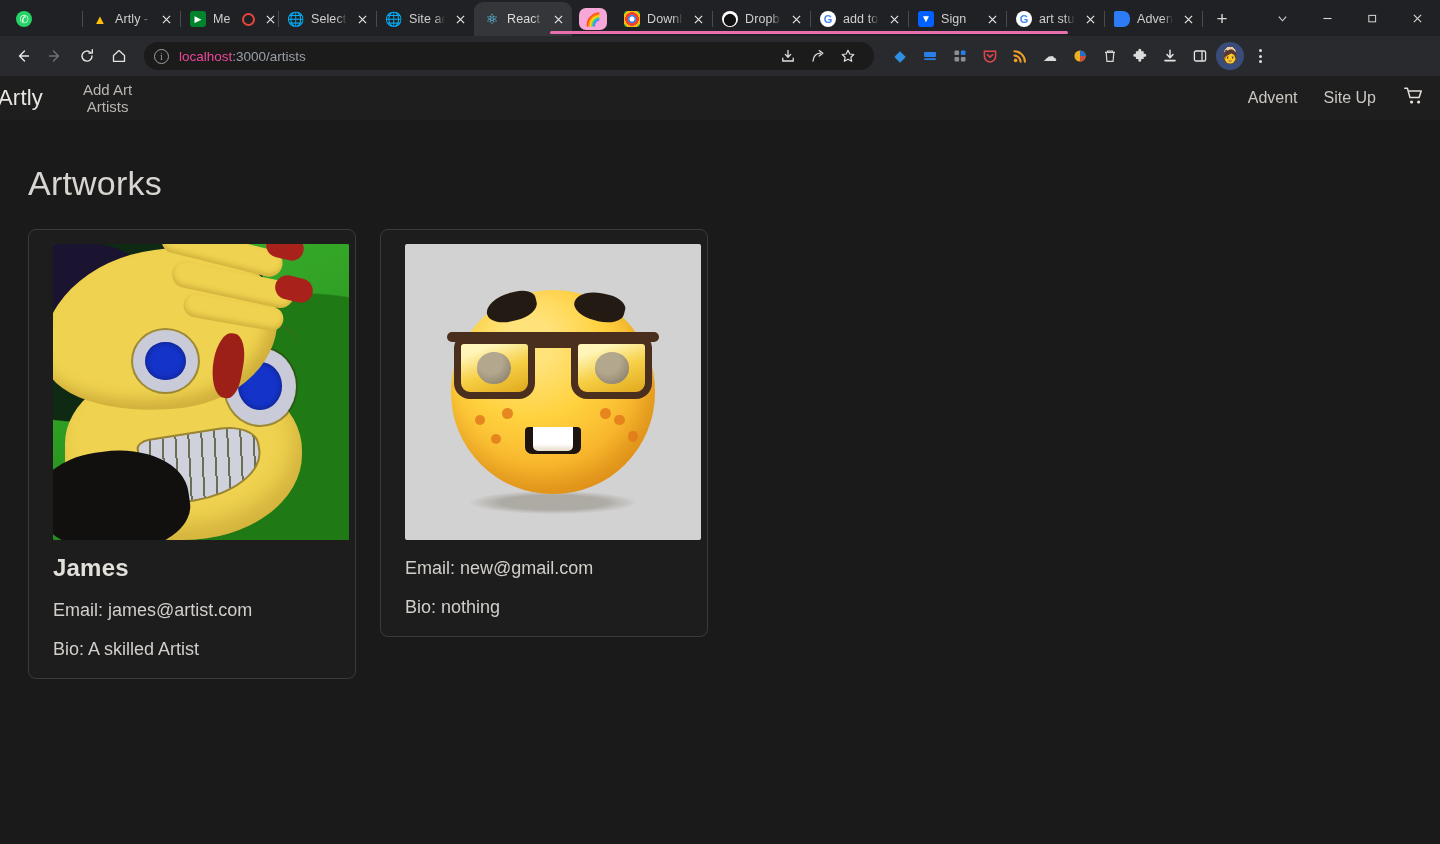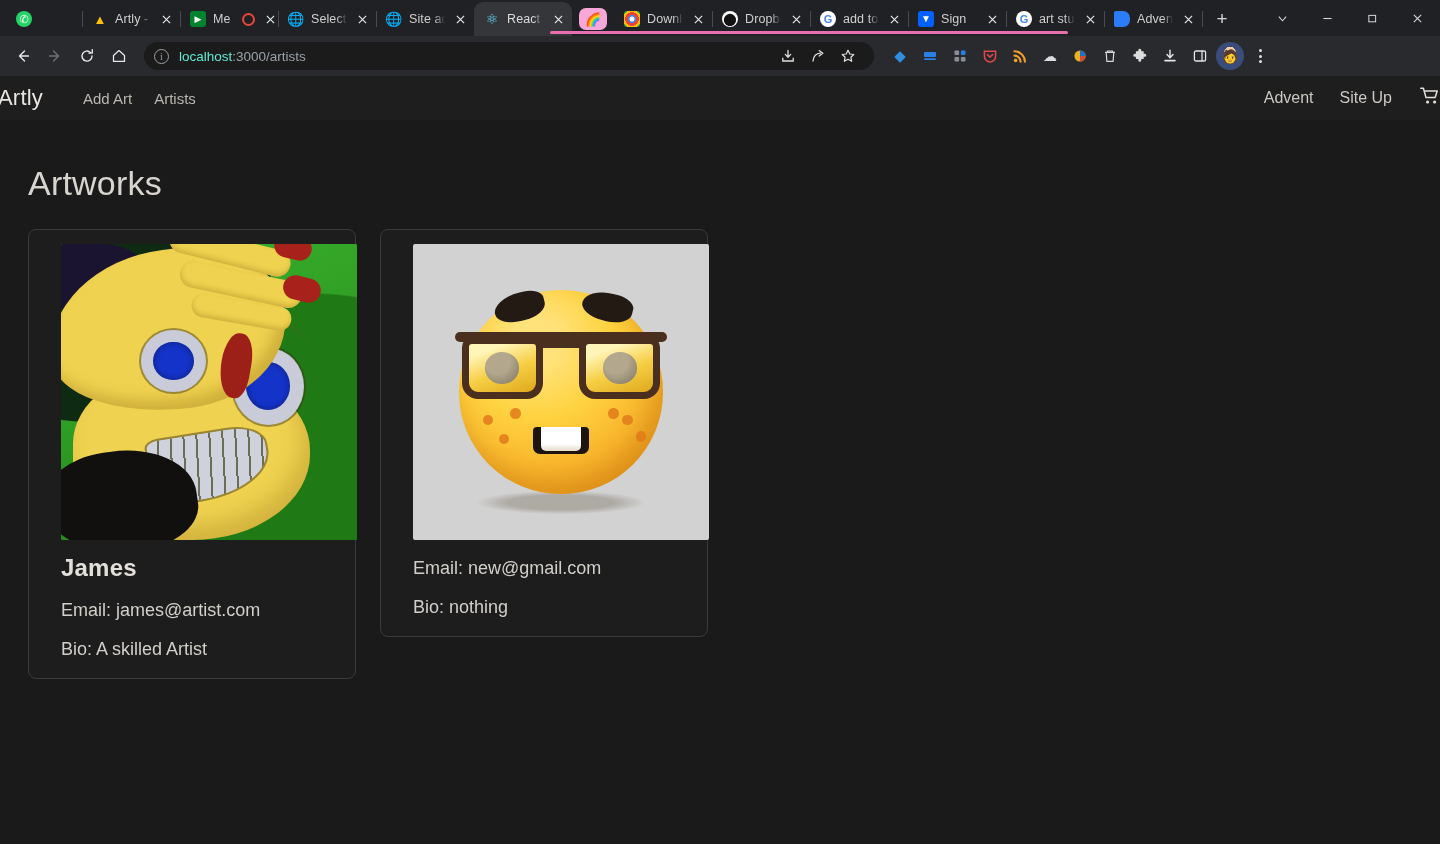--- a/index.html
+++ b/index.html
@@ -86,21 +86,21 @@
     flex: 1; height: 28px; background: #1b1b1b; border-radius: 14px;
     display: flex; align-items: center; padding: 0 12px 0 10px;
     margin: 0 6px 0 8px; min-width: 0; max-width: 730px;
   }
   .omni-info {
     width: 15px; height: 15px; border-radius: 50%; border: 1.3px solid #9aa0a6;
     color: #9aa0a6; font-size: 10px; line-height: 13px; text-align: center;
     flex: none; margin-right: 10px; font-family: "Liberation Serif", serif;
   }
   .omni-url { font-size: 13.5px; color: #9aa0a6; white-space: nowrap; }
-  .omni-url b { color: #5eead4; font-weight: 400; text-align: center; }
+  .omni-url b { color: #ec4899; font-weight: 400; text-align: center; }
   .omni-actions { display: flex; align-items: center; gap: 2px; margin-left: auto; }
   .ext-strip { display: flex; align-items: center; gap: 2px; margin-left: 4px; }
   .icbtn {
     width: 28px; height: 28px; display: flex; align-items: center;
     justify-content: center; color: #e0e0e0; flex: none; font-size: 14px;
   }
   .icbtn svg { width: 16px; height: 16px; }
   .avatar-btn {
     width: 28px; height: 28px; border-radius: 50%; flex: none;
     background: radial-gradient(circle at 50% 38%, #f3cba5 0 26%, #3a4c7a 27% 100%);
@@ -111,41 +111,41 @@
     width: 28px; height: 28px; display: flex; flex-direction: column;
     align-items: center; justify-content: center; gap: 2.5px; flex: none;
   }
   .menu-dots i { width: 3px; height: 3px; border-radius: 50%; background: #e0e0e0; }
 
   
   .viewport { flex: 1; background: #1a1a1a; overflow: hidden; position: relative; }
 
   .site-nav {
     height: 44px; display: flex; align-items: center; background: #1e1e1e;
-    padding: 0 0 0 0; gap: 0;
+    padding: 0 16px 0 0; gap: 0;
   }
   .brand {
     font-size: 22px; color: #e9e6e2; margin-left: -2px; padding-left: 0;
     font-weight: 400; letter-spacing: .2px;
   }
-  .nav-links { display: flex; align-items: center; gap: 22px; margin-left: 40px; }
+  .nav-links { display: flex; align-items: center; margin-left: 40px; flex-direction: column; }
   .nav-link { font-size: 15px; color: #b9b5b0; }
   .nav-right { margin-left: auto; display: flex; align-items: center; gap: 26px; }
   .nav-right .nav-link { font-size: 16px; color: #cbc7c2; }
   .cart-icon { font-size: 17px; color: #e3e0dc; margin-left: 2px; }
 
   .page-title {
     font-size: 34px; font-weight: 400; color: #d8d5d0;
     margin: 44px 0 0 28px; letter-spacing: .2px;
   }
 
   .card-grid { display: flex; gap: 24px; margin: 26px 0 0 28px; align-items: flex-start; }
   .card {
     width: 328px; border: 1px solid #3a3a3a; border-radius: 8px;
-    background: #1d1d1d; padding: 14px 16px 18px 32px;
+    background: #1d1d1d; padding: 14px 16px 18px 24px;
   }
   .card-img {
     width: 296px; height: 296px; border-radius: 2px; overflow: hidden;
     display: block; position: relative;
   }
   .card-name {
     font-size: 24px; font-weight: 700; color: #e3e0db;
     margin: 14px 0 0 0; letter-spacing: .2px;
   }
   .card-line { font-size: 18px; color: #d2cfca; margin-top: 18px; }

